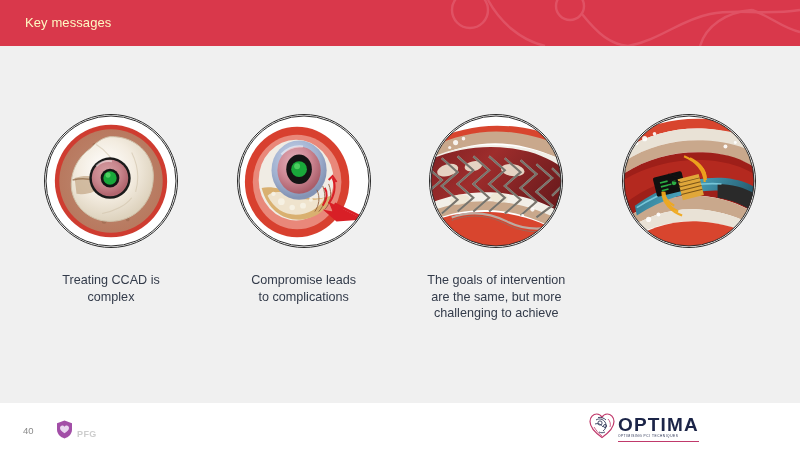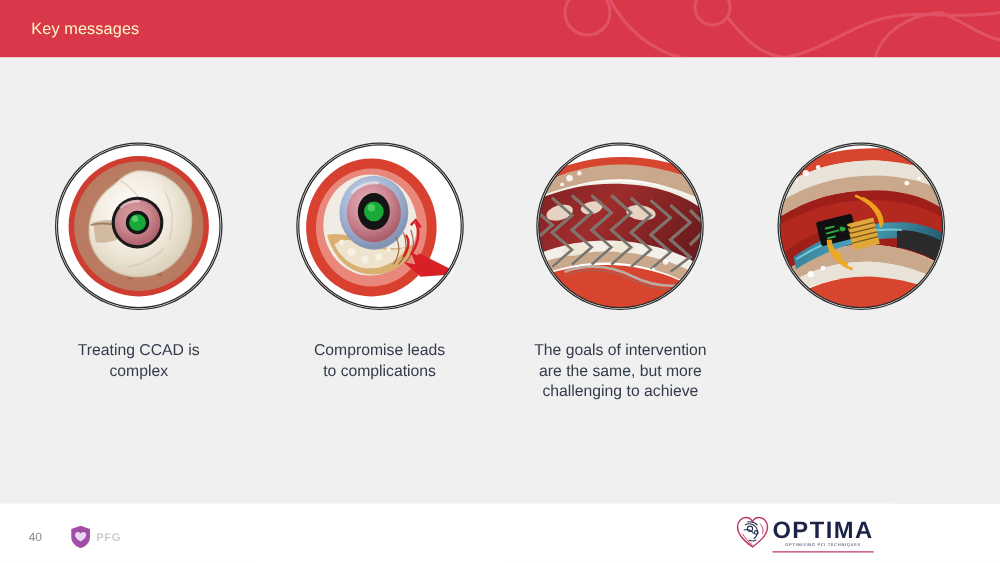--- a/index.html
+++ b/index.html
@@ -114,42 +114,42 @@
     left: 23px;
     top: 22px;
     font-size: 9.5px;
     color: #8a8a8a;
   }
   .footer-logo-left {
     position: absolute;
     left: 56px;
     top: 17px;
     display: flex;
-    align-items: center;
+    align-items: flex-end;
     gap: 4px;
     opacity: 0.92;
   }
   .footer-logo-left-text {
     font-size: 9px;
     color: #c9c9c9;
     letter-spacing: 0.4px;
     font-weight: bold;
   }
   .footer-logo-right {
     position: absolute;
     right: 17px;
     top: 9px;
     display: flex;
     align-items: flex-start;
     gap: 3px;
   }
   .optima-textblock {
     display: flex;
     flex-direction: column;
-    align-items: center;
+    align-items: flex-start;
     padding-top: 3px;
   }
   .optima-word {
     font-size: 19px;
     font-weight: bold;
     color: #1b2447;
     letter-spacing: 1.2px;
     line-height: 19px;
   }
   .optima-sub {

